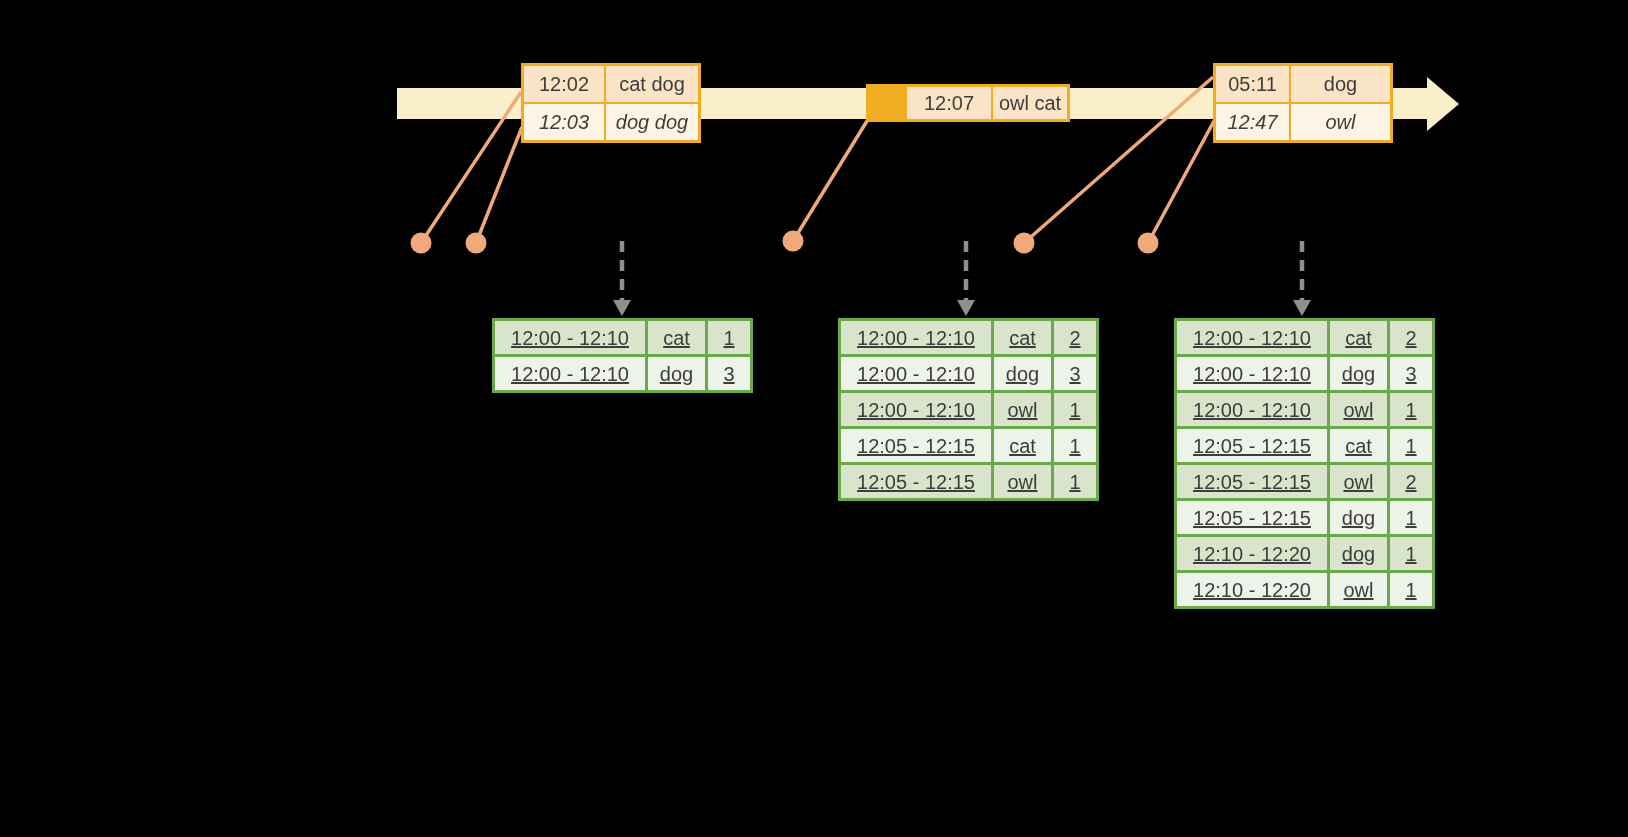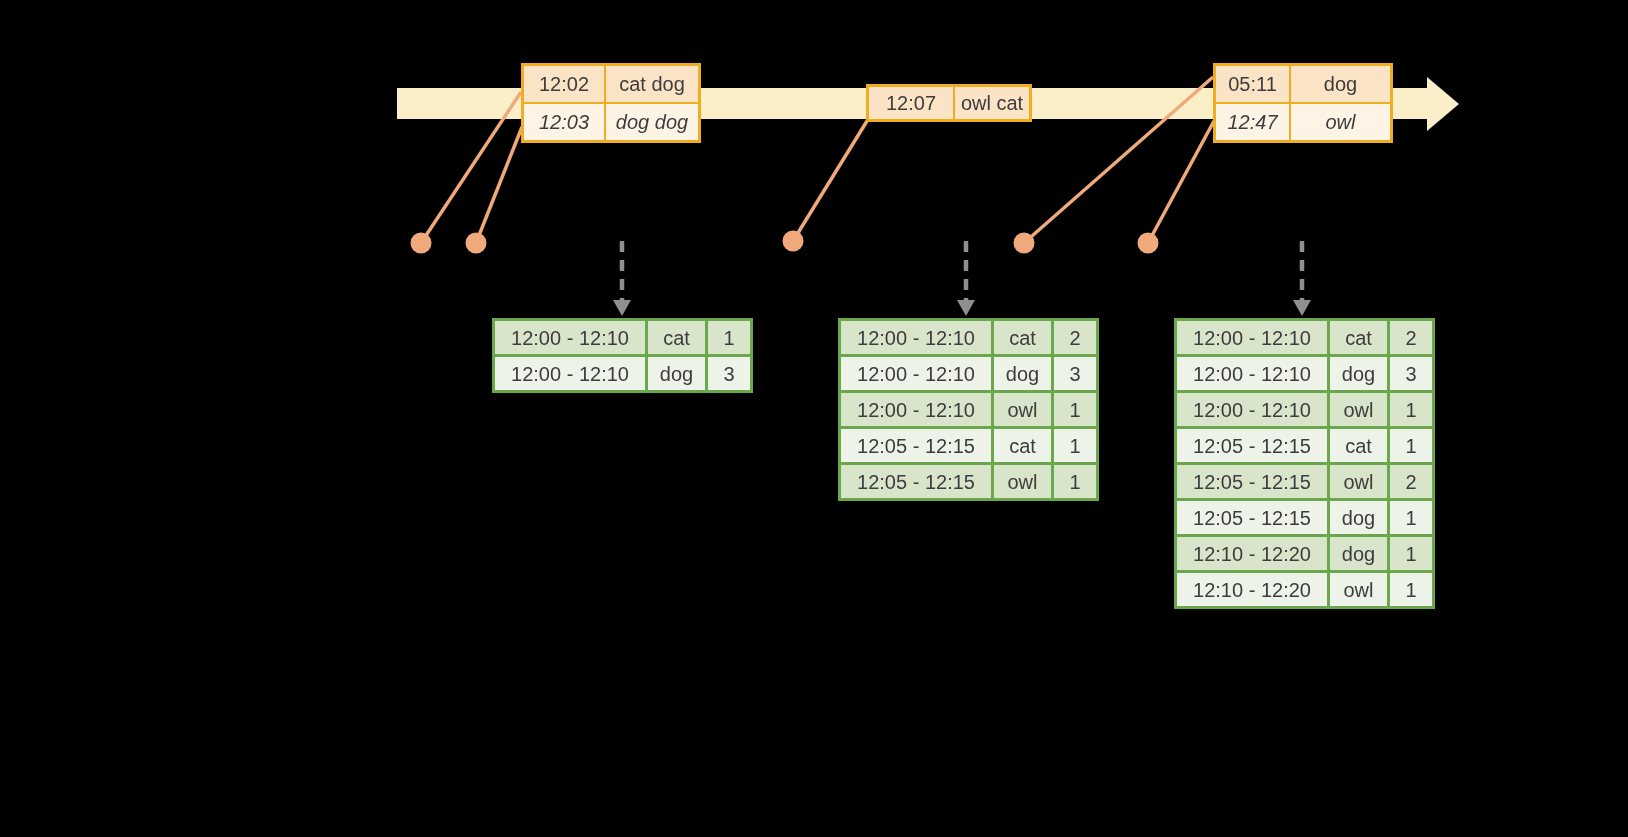--- a/index.html
+++ b/index.html
@@ -18,33 +18,33 @@
   
   svg.overlay{position:absolute;left:0;top:0;z-index:2;}
   .conn{stroke:var(--connector);stroke-width:3.5;}
   .dot{fill:var(--connector);}
   .trig{stroke:var(--trigger-arrow);stroke-width:4.5;stroke-dasharray:11 8;}
   .trig-head{fill:var(--trigger-arrow);}
   
   .event-box{position:absolute;z-index:3;background:var(--event-border);
     border:3px solid var(--event-border);display:grid;gap:2px;}
   .eb1{left:521px;top:63px;width:174px;height:74px;grid-template-columns:80px 1fr;grid-template-rows:1fr 1fr;}
-  .eb2{left:866px;top:84px;width:160px;height:32px;grid-template-columns:84px 1fr;grid-template-rows:1fr;}
+  .eb2{left:866px;top:84px;width:160px;height:32px;grid-template-columns:84px 1fr;grid-template-rows:1fr;padding-left:38px;}
   .eb3{left:1213px;top:63px;width:174px;height:74px;grid-template-columns:73px 1fr;grid-template-rows:1fr 1fr;}
   .event-cell{display:flex;align-items:center;justify-content:center;font-size:20px;line-height:1;}
   .e-dark{background:var(--event-row-dark);}
   .e-light{background:var(--event-row-light);font-style:italic;}
   
   .rtable{position:absolute;z-index:3;background:var(--table-border);
     border:3px solid var(--table-border);display:grid;gap:3px;
     grid-template-columns:150px 57px 42px;grid-auto-rows:33px;}
   .rt1{left:492px;top:318px;}
   .rt2{left:838px;top:318px;}
   .rt3{left:1174px;top:318px;}
-  .t-cell{display:flex;align-items:center;justify-content:center;font-size:20px;line-height:1;}
+  .t-cell{display:flex;align-items:center;justify-content:center;font-size:20px;line-height:1;text-decoration:underline;}
   .r-dark{background:var(--table-row-dark);}
   .r-light{background:var(--table-row-light);}
 </style>
 </head>
 <body>
 
 <div class="canvas">
 
   <div class="band"></div>
   <div class="band-head"></div>

